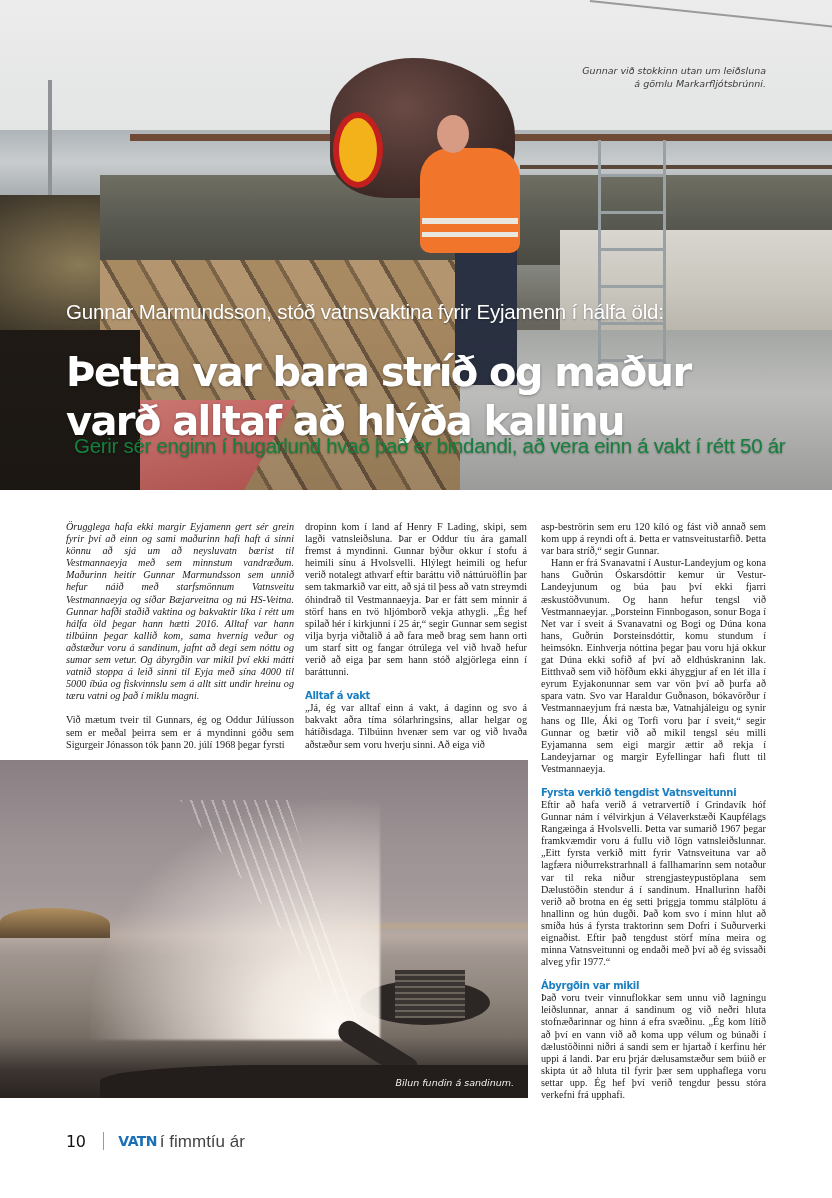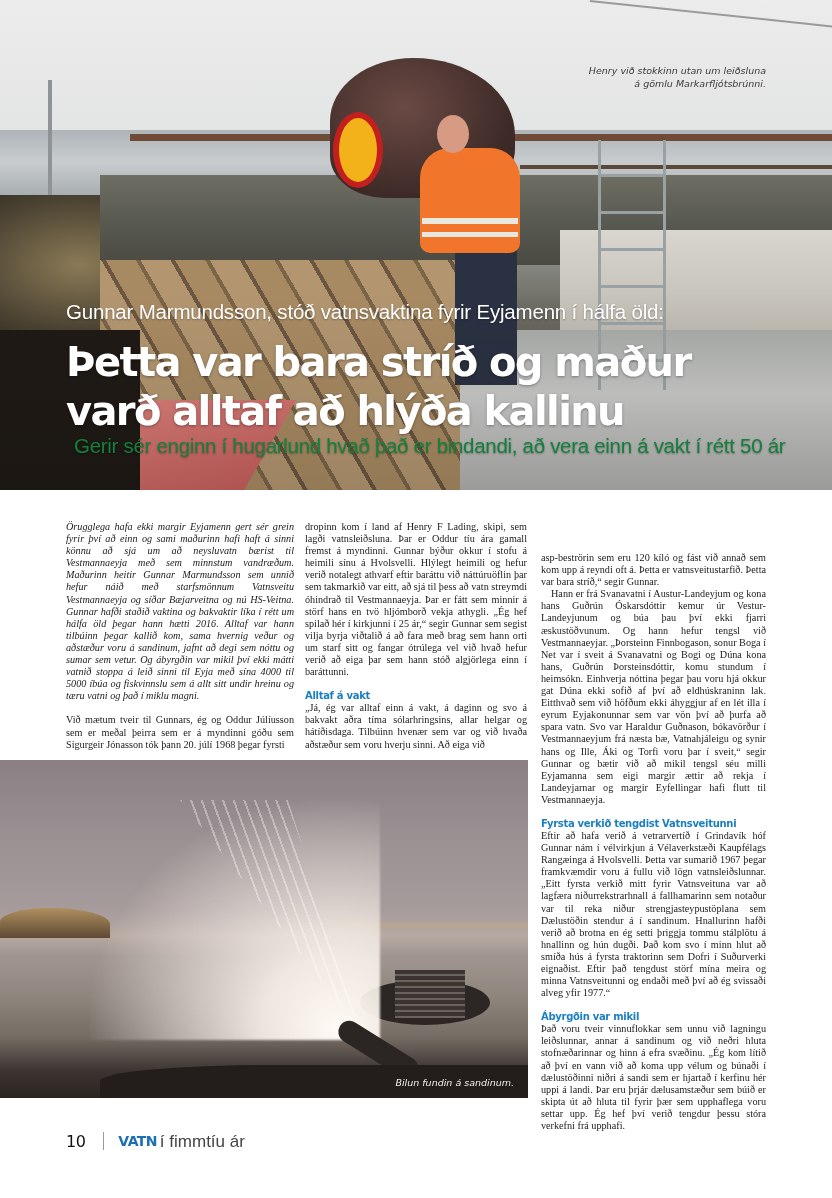--- a/index.html
+++ b/index.html
@@ -39,39 +39,39 @@
   .hero-caption {
     position: absolute; right: 66px; top: 64px; width: 240px; text-align: right;
     font-family: "DejaVu Sans", sans-serif; font-style: italic; font-size: 9.5px; line-height: 13px; color: #3a3a3a;
   }
   .kicker {
     position: absolute; left: 66px; top: 300px;
     font-family: "Liberation Sans", sans-serif; font-size: 20.5px; color: #ffffff; letter-spacing: -0.2px;
     text-shadow: 0 1px 2px rgba(0,0,0,0.35);
   }
   .headline {
-    position: absolute; left: 66px; top: 338px; width: 720px;
+    position: absolute; left: 66px; top: 348px; width: 720px;
     font-family: "DejaVu Sans", sans-serif; font-weight: bold; font-size: 40px; line-height: 49px; color: #ffffff; letter-spacing: -1.6px;
     text-shadow: 0 1px 3px rgba(0,0,0,0.35);
   }
   .subhead {
     position: absolute; left: 74px; top: 434px;
     font-family: "Liberation Sans", sans-serif; font-size: 20.5px; color: #15803d; letter-spacing: -0.3px;
     text-shadow: 0 1px 2px rgba(0,0,0,0.35);
   }
 
   
   .col { position: absolute; font-size: 10.2px; line-height: 12.1px; text-align: justify; hyphens: manual; }
   .col p { margin: 0; }
   .col .indent { text-indent: 10px; }
   .col1 { left: 66px; top: 521px; width: 228px; }
   .col1 .lede { font-style: italic; }
   .col1 .gap { margin-top: 12px; }
   .col2 { left: 305px; top: 521px; width: 222px; }
-  .col3 { left: 541px; top: 521px; width: 225px; margin-top: 31px; }
+  .col3 { left: 541px; top: 521px; width: 225px; }
   .subhd {
     font-family: "DejaVu Sans", sans-serif; font-weight: bold; font-size: 10px; line-height: 12px;
     color: #1a7fc1; margin-top: 12px; letter-spacing: -0.3px;
   }
 
   
   .photo2 {
     position: absolute; left: 0; top: 760px; width: 528px; height: 338px; overflow: hidden;
     background: linear-gradient(180deg, #8a8084 0%, #9c9193 25%, #a79c9c 45%, #b6a9a2 52%, #a0968f 58%, #8e857d 70%, #756c64 82%, #3b3430 92%, #2a2421 100%);
   }
@@ -125,21 +125,21 @@
   <div class="dark"></div>
   <div class="man-legs"></div>
   <div class="man-jacket"></div>
   <div class="man-stripe1"></div>
   <div class="man-stripe2"></div>
   <div class="man-head"></div>
   <div class="shade"></div>
 </div>
 
 <div class="hero-caption">
-  <div>Henry við stokkinn utan um leiðsluna</div>
+  <div>Gunnar við stokkinn utan um leiðsluna</div>
   <div>á gömlu Markarfljótsbrúnni.</div>
 </div>
 
 <div class="kicker">Gunnar Marmundsson, stóð vatnsvaktina fyrir Eyjamenn í hálfa öld:</div>
 <h1 class="headline">
   <span style="display:block">Þetta var bara stríð og maður</span>
   <span style="display:block">varð alltaf að hlýða kallinu</span>
 </h1>
 <div class="subhead">Gerir sér enginn í hugarlund hvað það er bindandi, að vera einn á vakt í rétt 50 ár</div>
 

